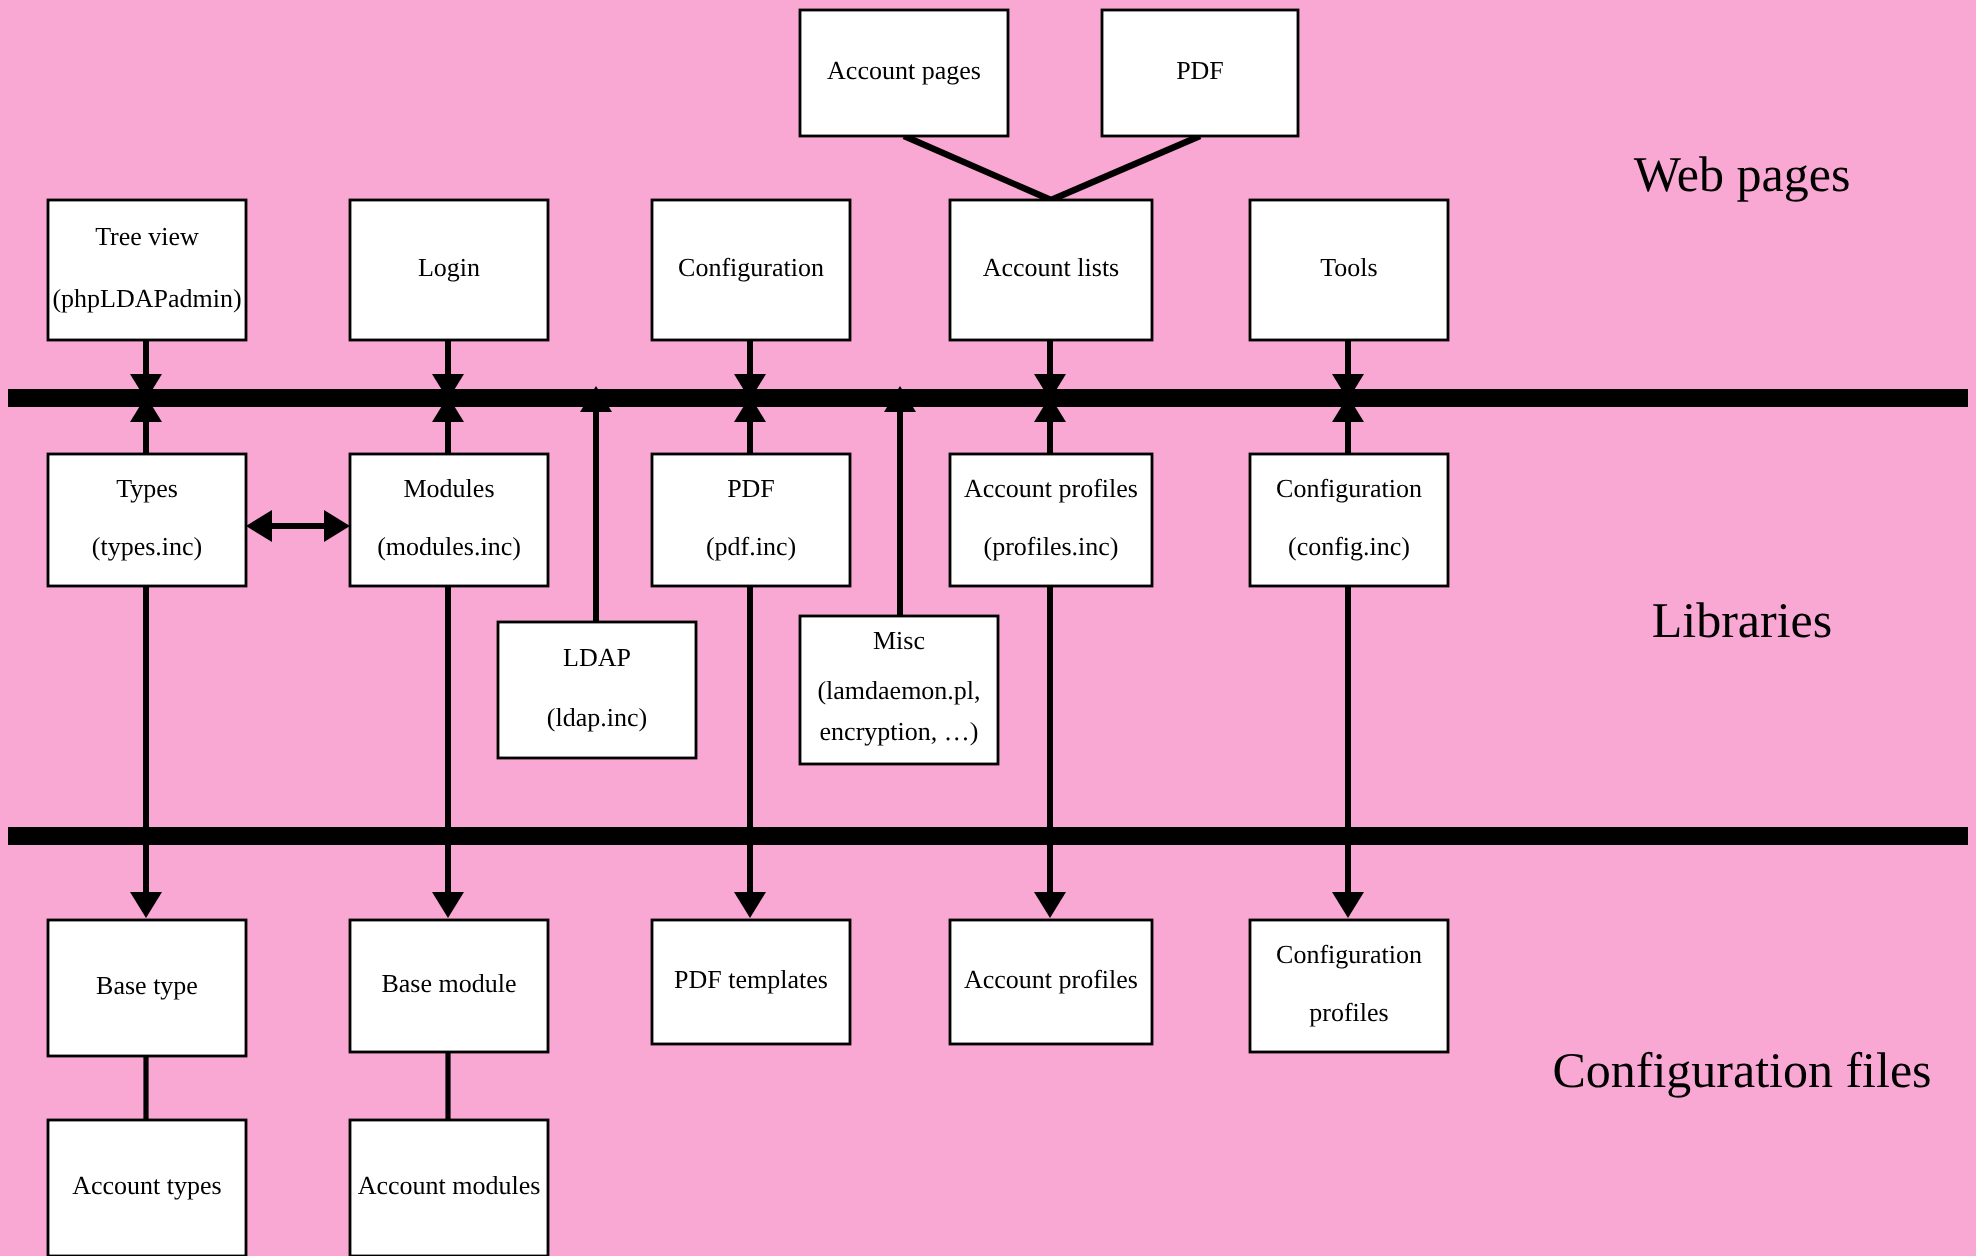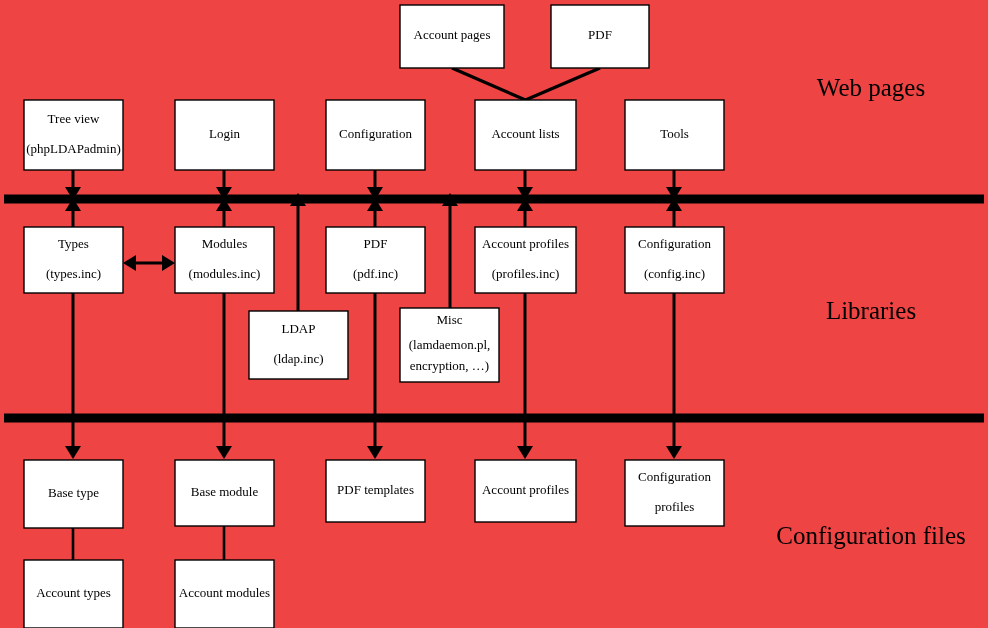--- a/index.html
+++ b/index.html
@@ -8,21 +8,21 @@
     background: #ffffff;
   }
   body {
     font-family: "Liberation Serif", "DejaVu Serif", serif;
   }
   #diagram-root {
     position: relative;
     width: 988px;
     height: 628px;
     overflow: hidden;
-    background: #ef4444;
+    background: #f9a8d4;
   }
   svg.diagram-canvas {
     position: absolute;
     top: 0;
     left: 0;
     width: 988px;
     height: 628px;
     display: block;
   }
   .node-box {

